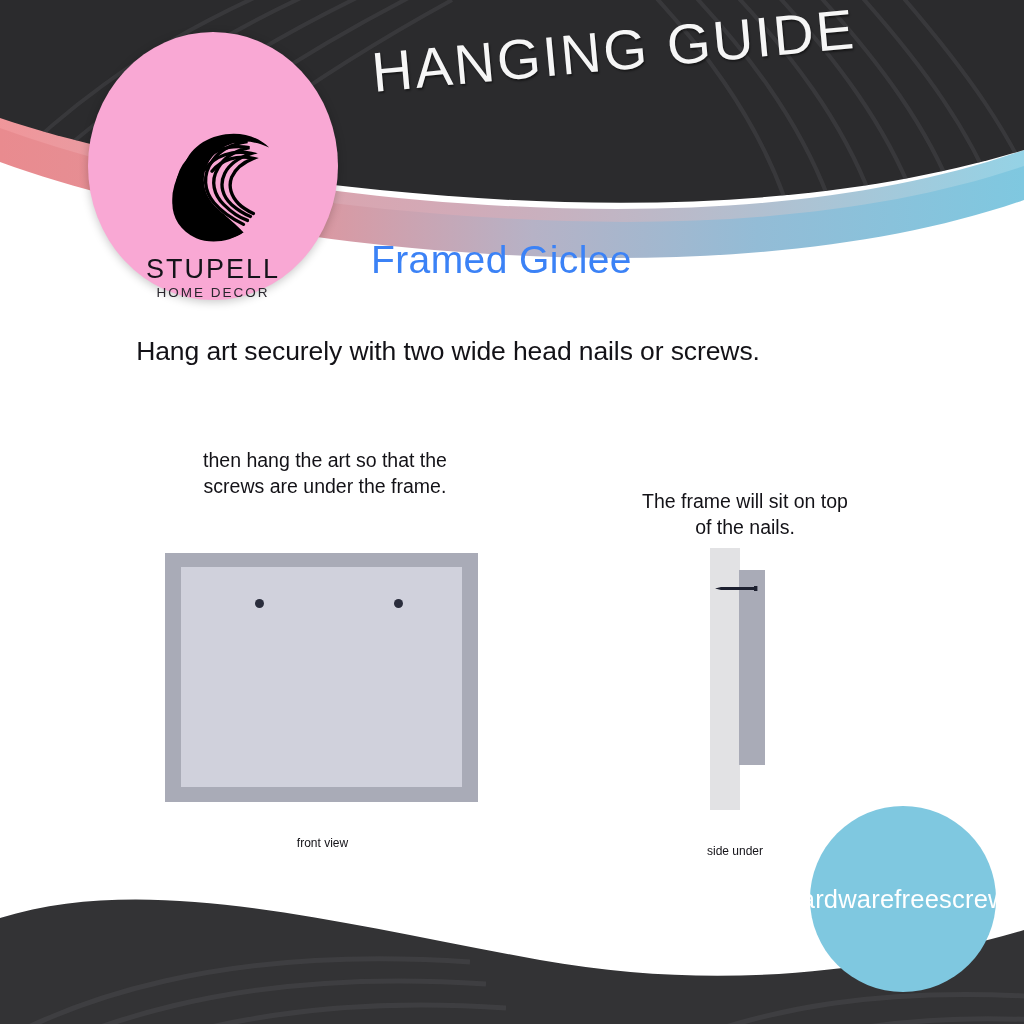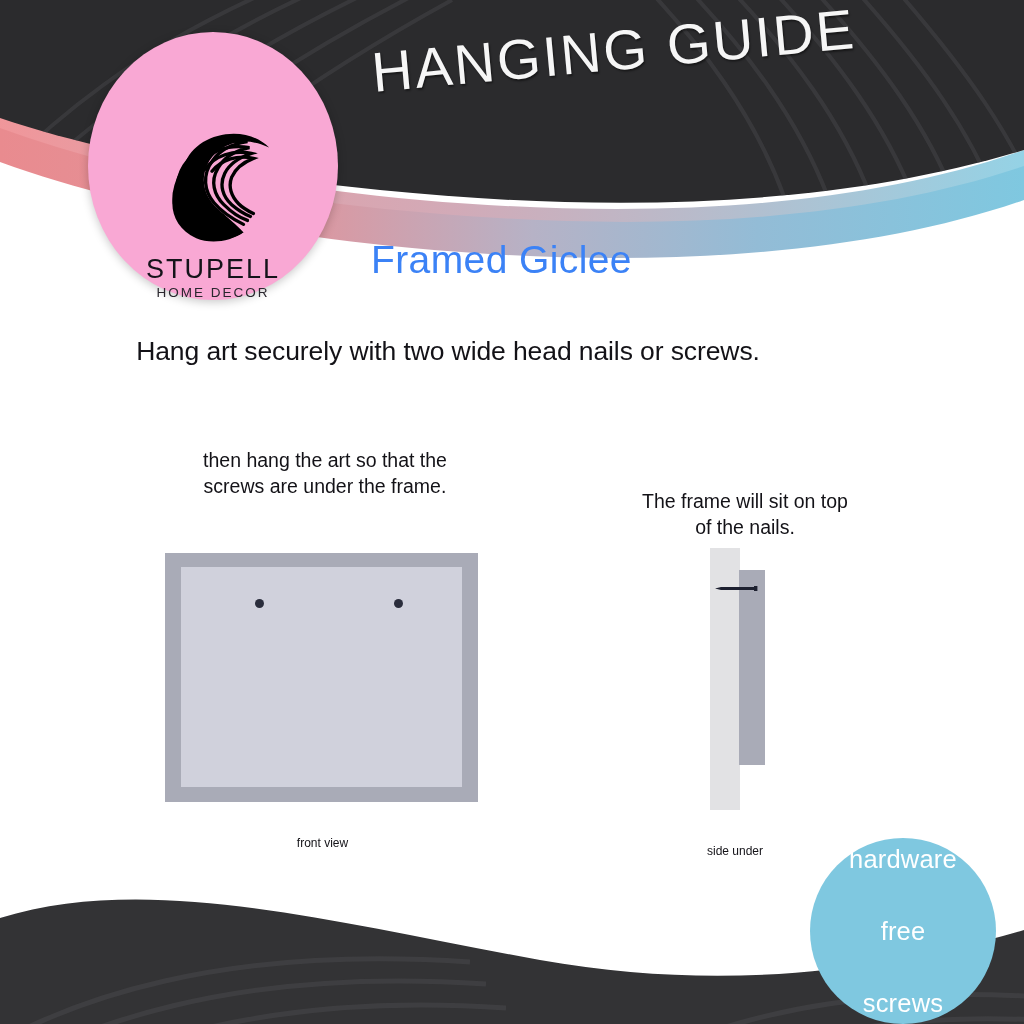--- a/index.html
+++ b/index.html
@@ -201,31 +201,30 @@
     text-align: center;
     z-index: 4;
   }
   .view-label-front { left: 200px; top: 836px; width: 245px; }
   .view-label-side  { left: 648px; top: 844px; width: 174px; }
 
   
   .hw-badge {
     position: absolute;
     left: 810px;
-    top: 838px;
+    top: 806px;
     width: 186px;
     height: 186px;
     border-radius: 50%;
     background: #7fc8e0;
     display: flex;
-    flex-direction: column;
+    flex-direction: row;
     align-items: center;
     justify-content: center;
     z-index: 8;
-    gap: 39px;
   }
   .hw-line {
     font-family: "Liberation Sans", sans-serif;
     font-size: 25.5px;
     color: #ffffff;
     line-height: 33px;
     text-align: center;
     letter-spacing: 0.2px;
   }
 </style>

